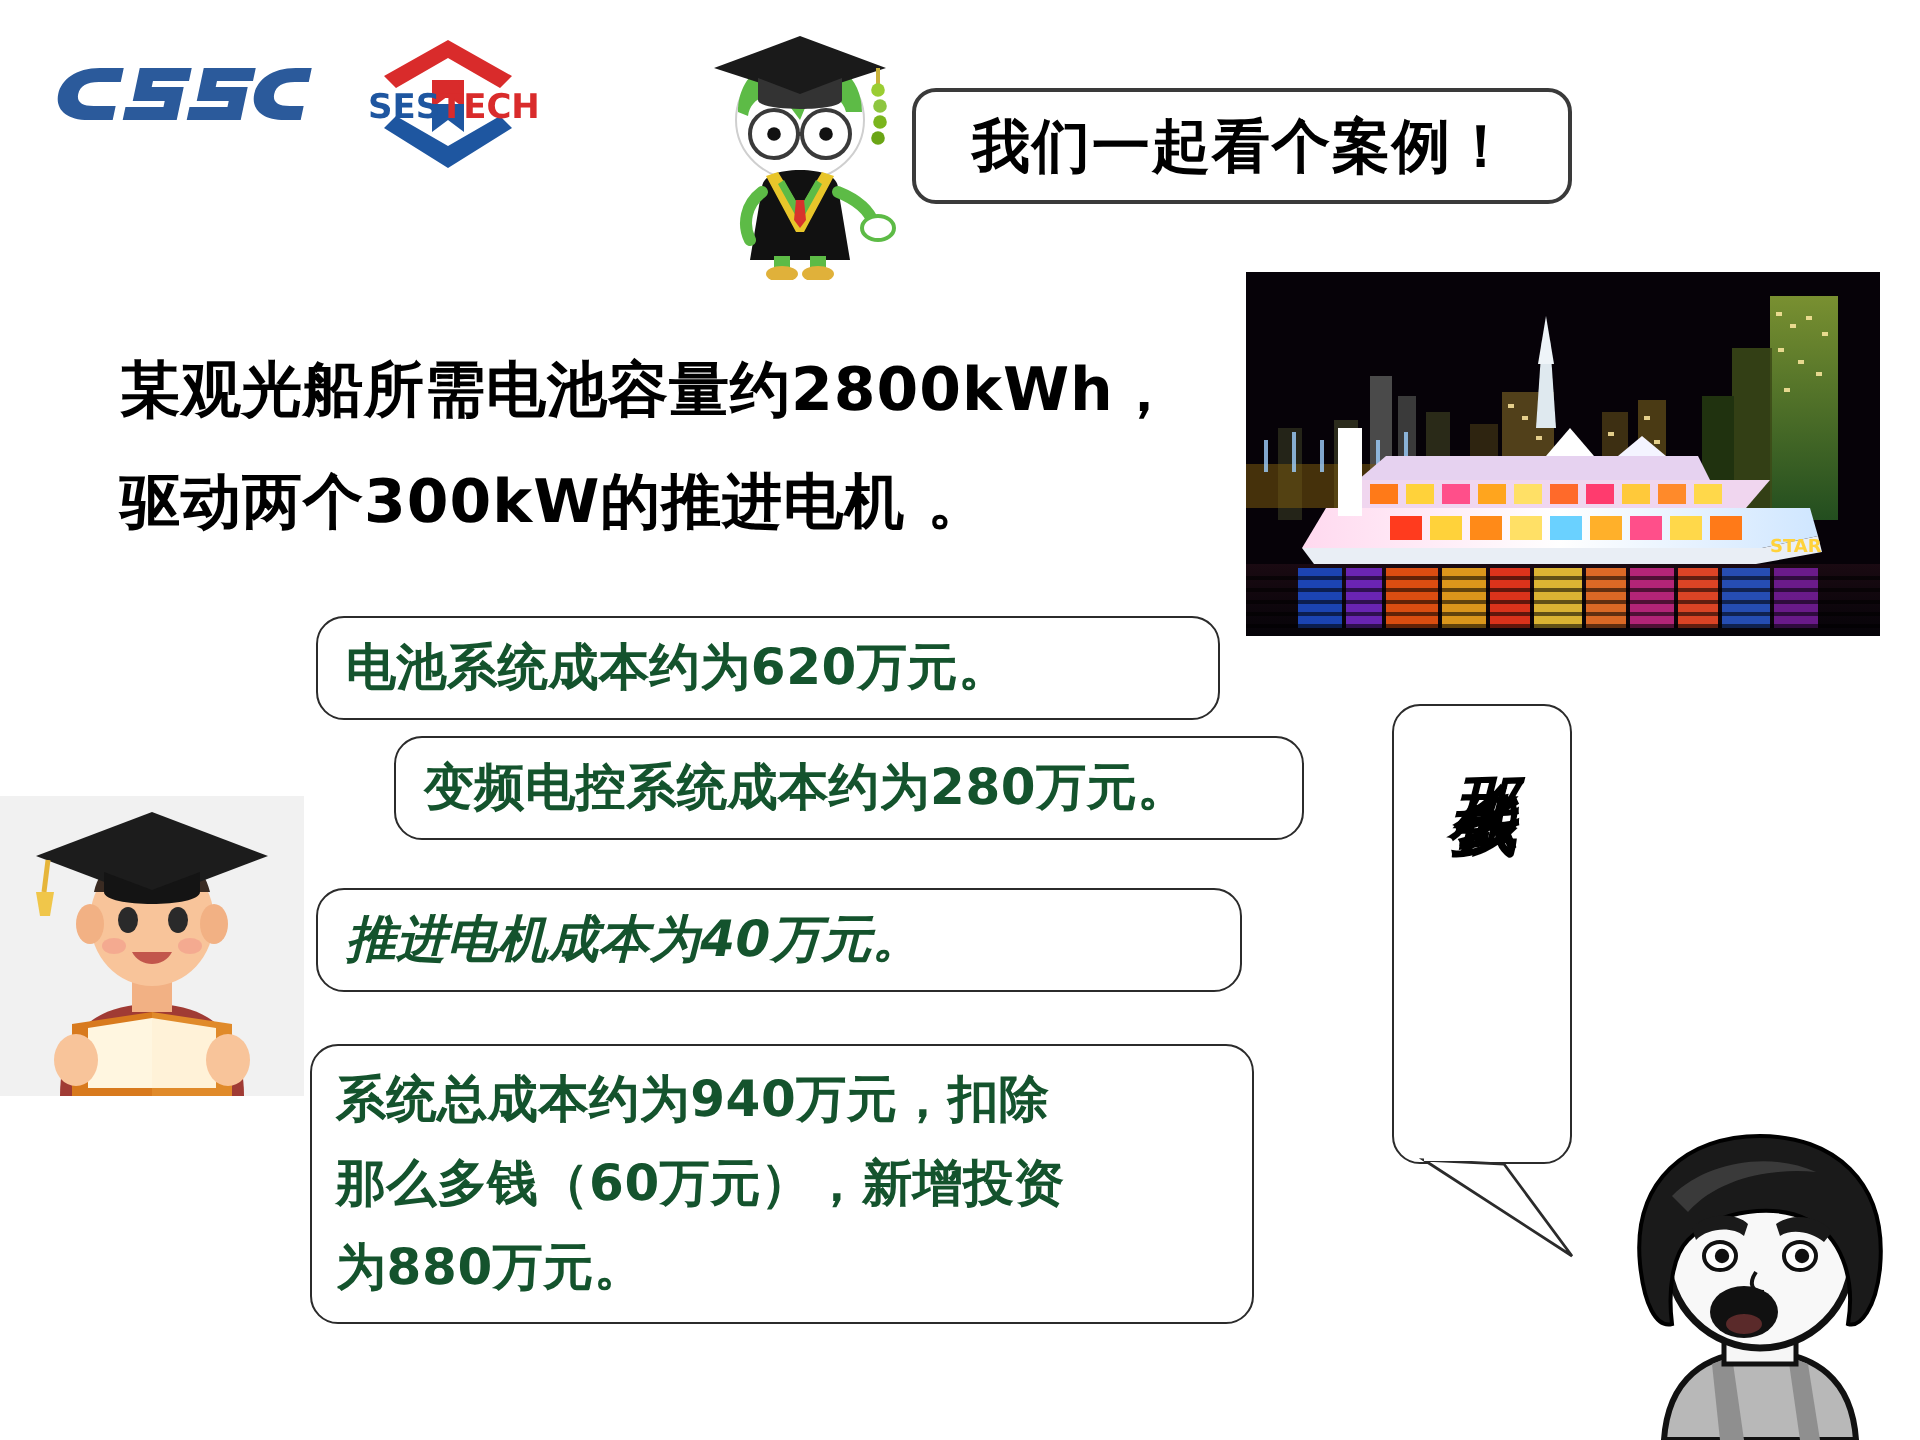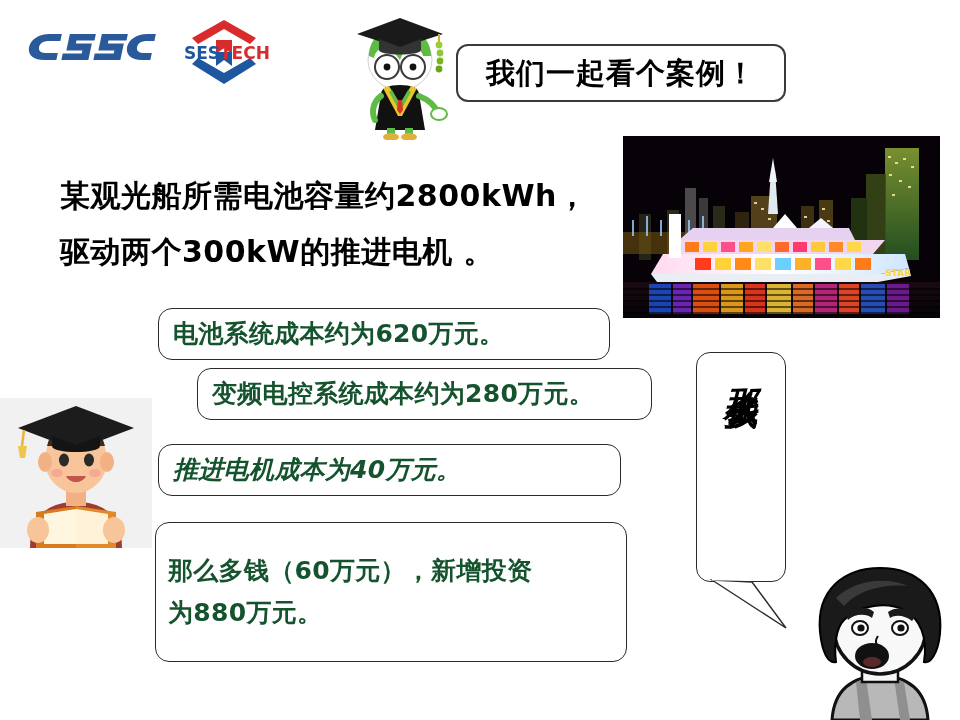--- a/index.html
+++ b/index.html
@@ -429,20 +429,21 @@
   <div class="fact-box" id="fact-2">
     <span class="fact-text">变频电控系统成本约为280万元。</span>
   </div>
 
   <div class="fact-box" id="fact-3">
     <span class="fact-text">推进电机成本为40万元。</span>
   </div>
 
   <div class="fact-box" id="fact-4">
     <div class="fact-text multi">
+      <div>系统总成本约为940万元，扣除</div>
       <div>那么多钱（60万元），新增投资</div>
       <div>为880万元。</div>
     </div>
   </div>
 
   <div class="bubble-right">
     <span class="bubble-right-text">那么多钱！</span>
   </div>
   <svg class="bubble-tail" viewBox="0 0 130 70" width="130" height="70" aria-hidden="true">
     <polygon points="22,10 96,58 62,12" fill="#ffffff" stroke="#2b2b2b" stroke-width="1.4"></polygon>

